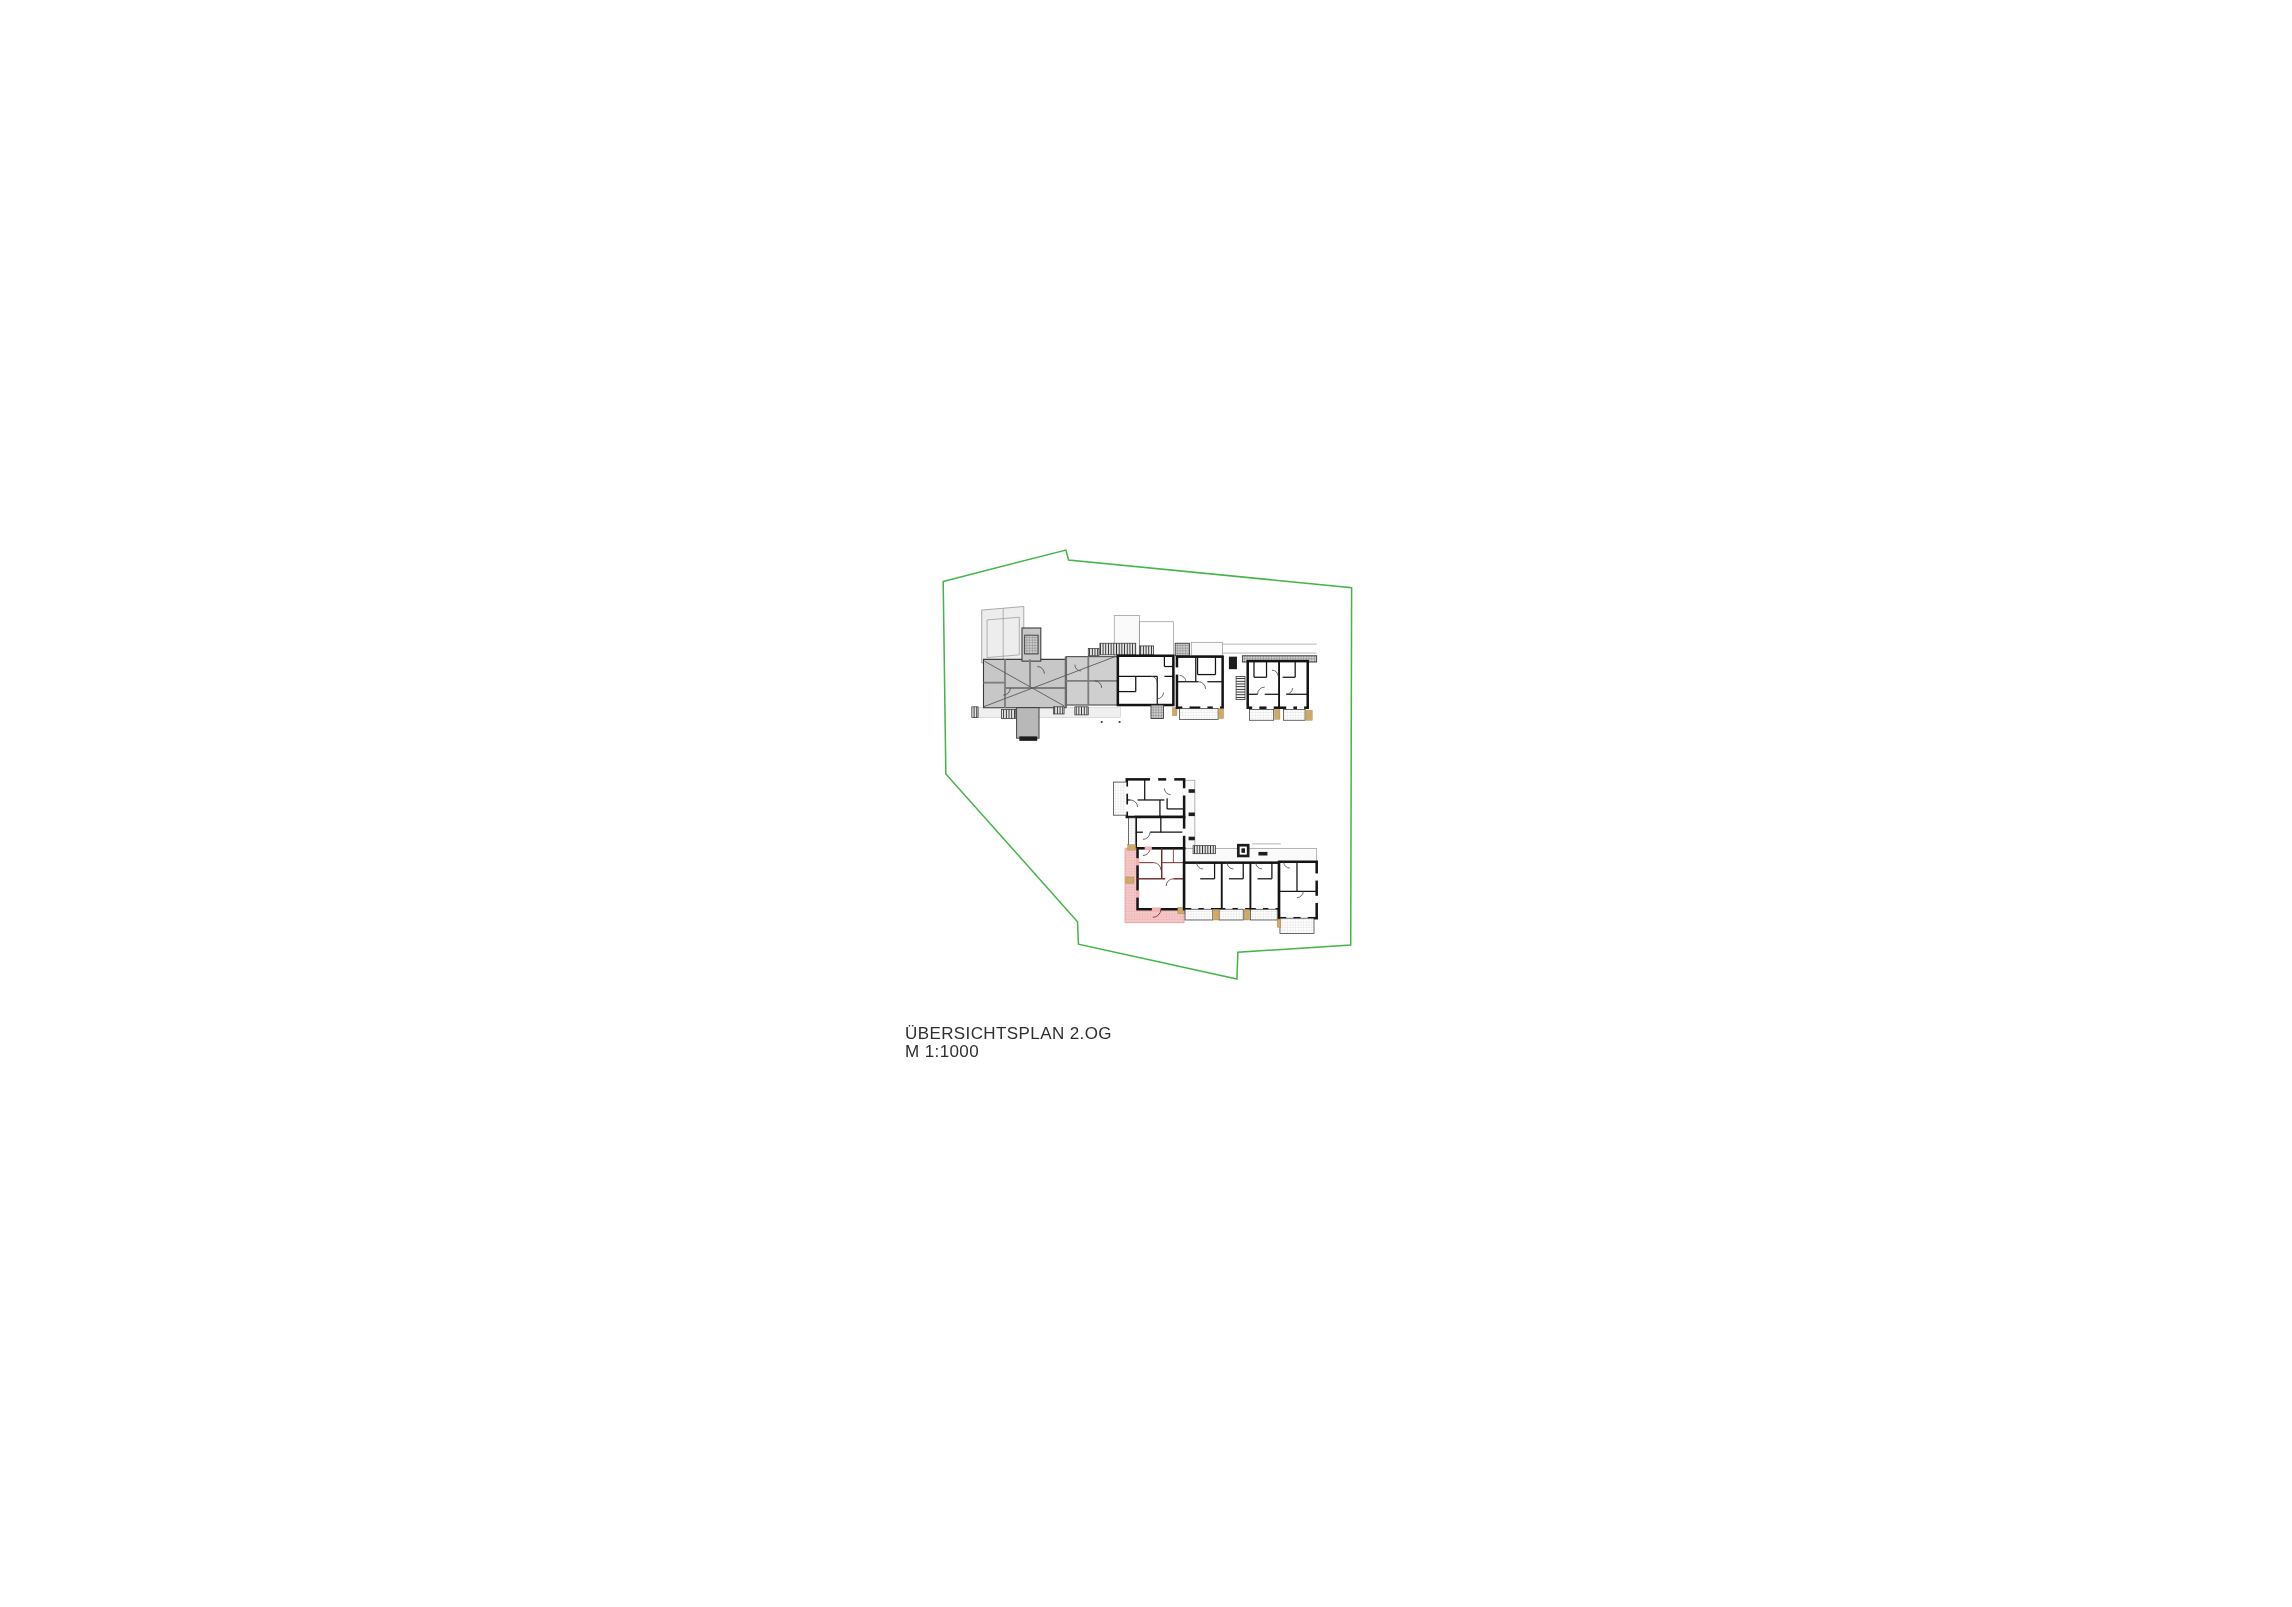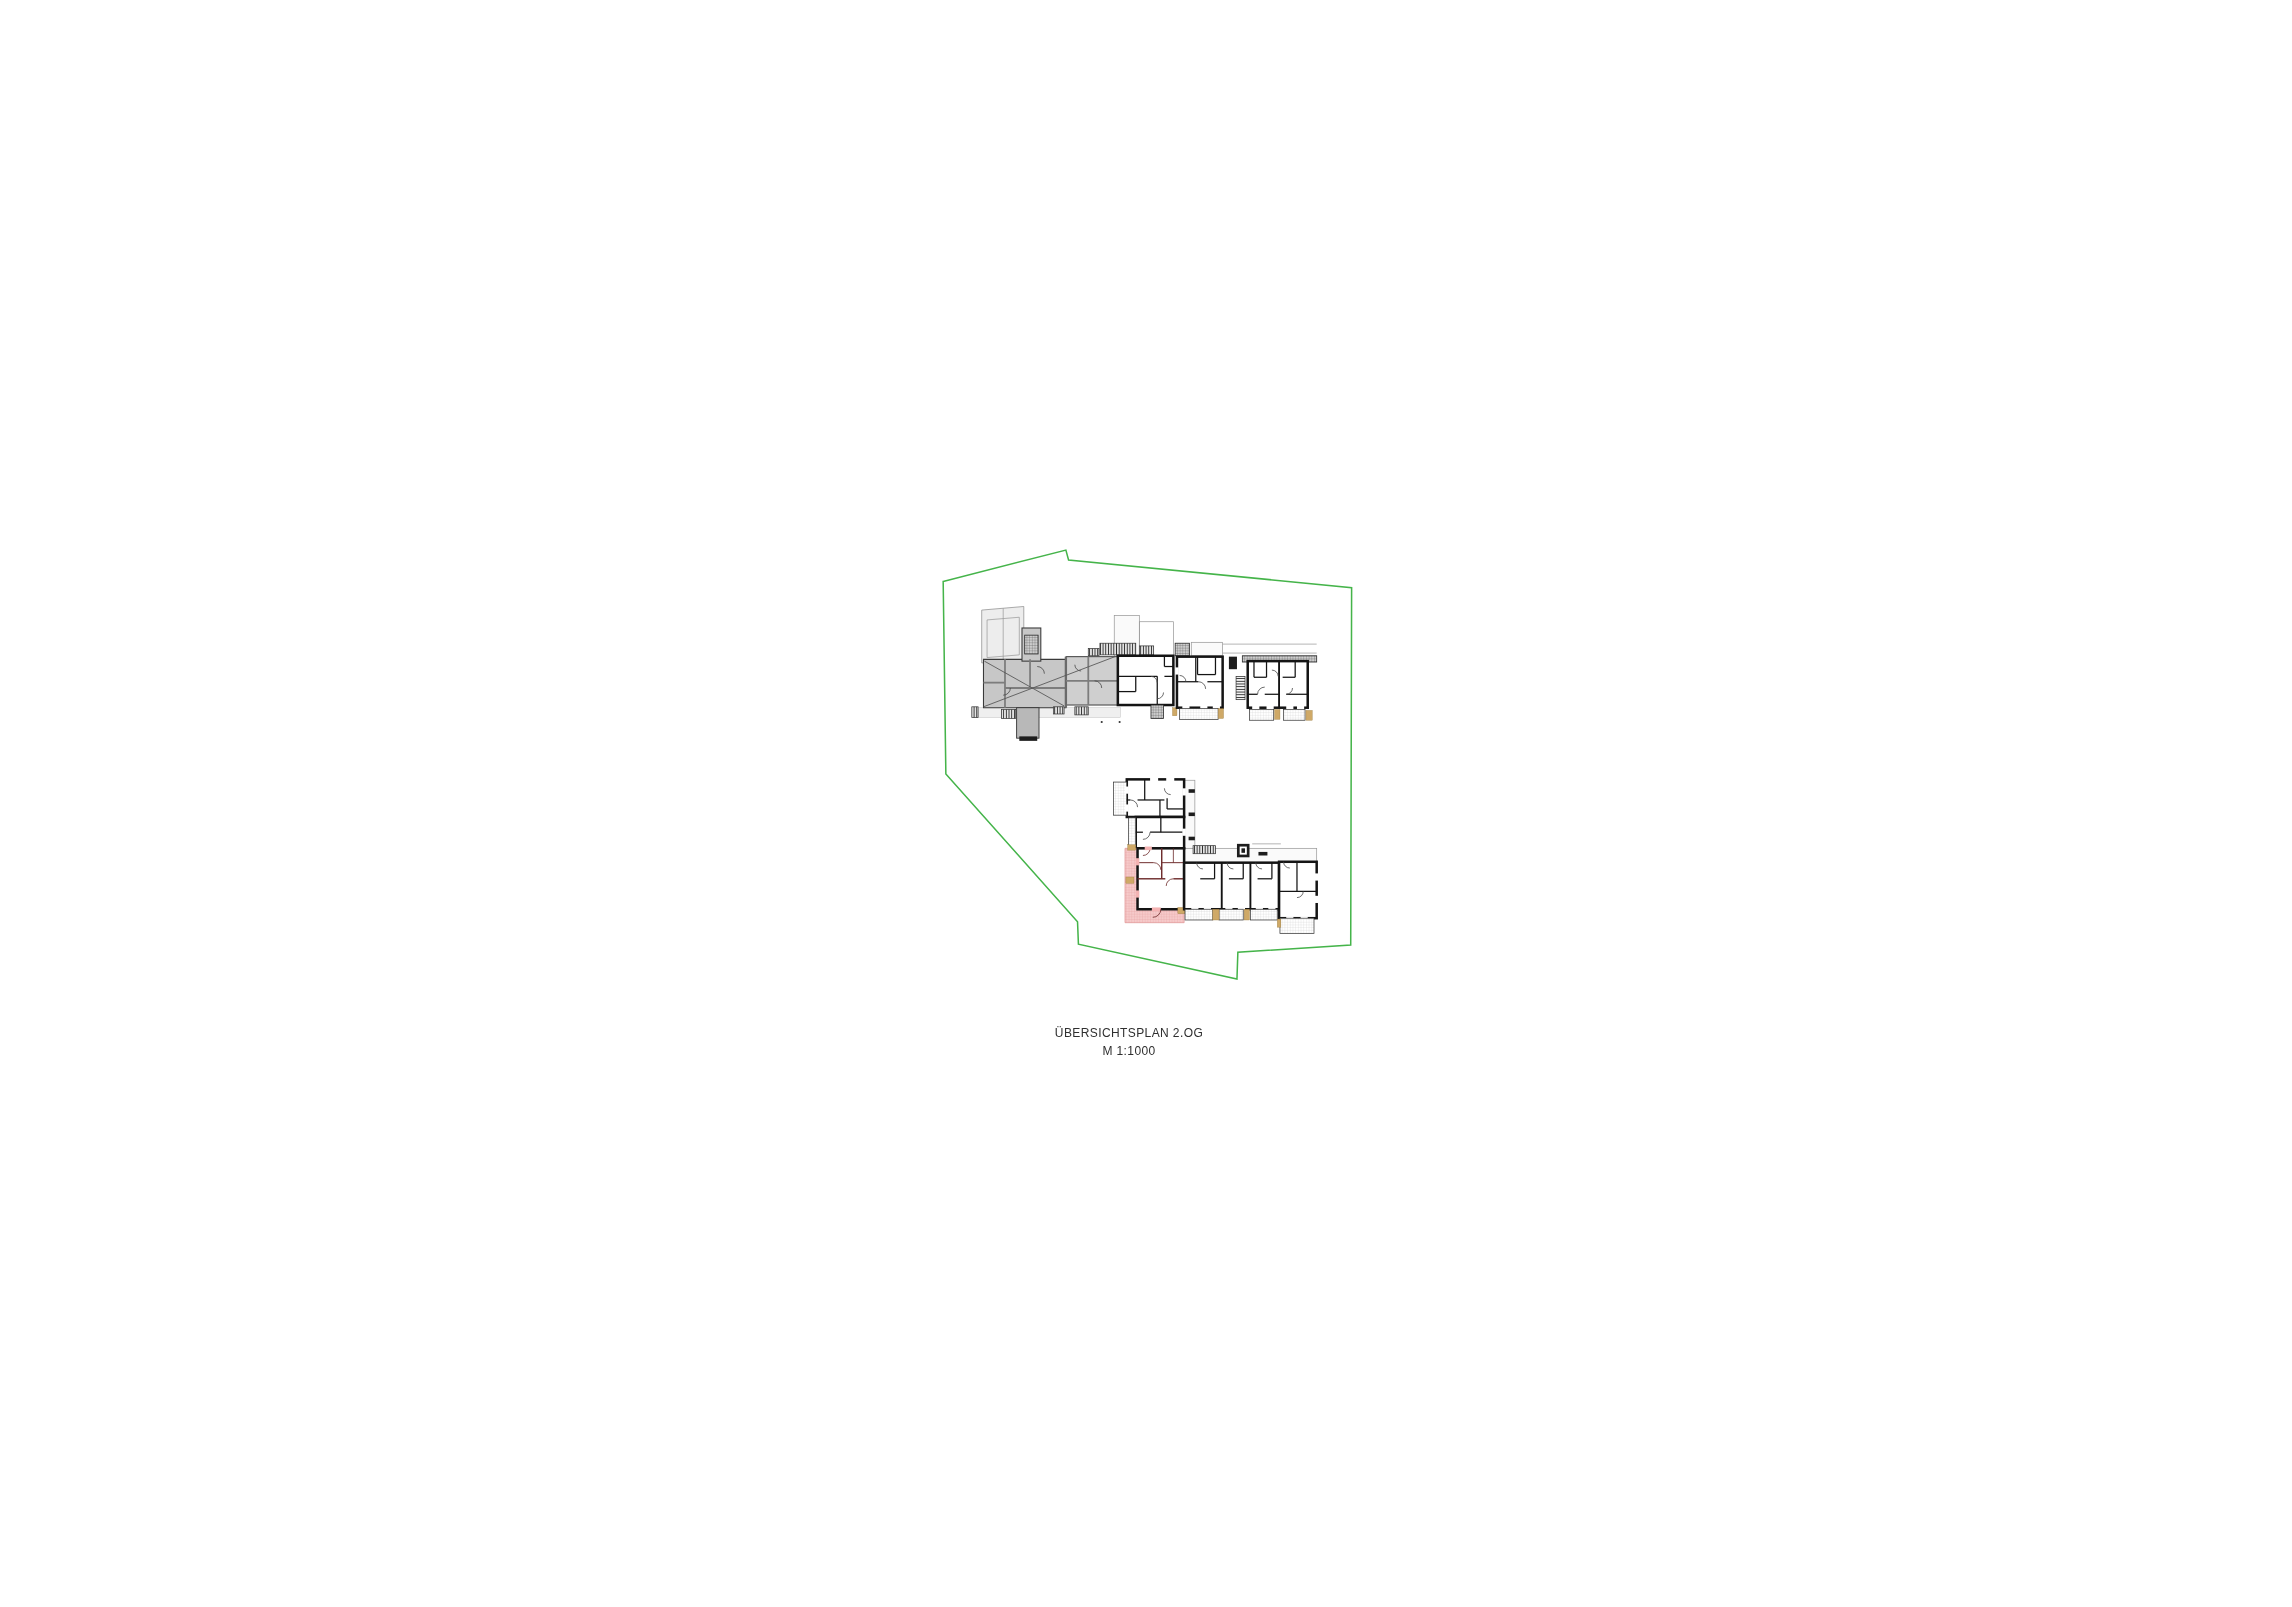--- a/index.html
+++ b/index.html
@@ -1,20 +1,20 @@
 <!DOCTYPE html>
 <html style="--site-boundary: #45b44a; --existing-fill: #c7c7c7; --existing-wall: #7d7d7d; --new-wall: #141414; --roof-line: #979797; --balcony-line: #c6c6c6; --unit-fill: #f4b3b3; --unit-wall: #6e2c2c; --terrace-fill: #f6caca; --terrace-line: #e29b9b; --door-marker: #cfa967; --caption-text: #2f2f2f;font-size:14.3px"><head>
 <meta charset="utf-8">
 <style>
   html,body{margin:0;padding:0;background:#ffffff;}
   .page{position:relative;width:2293px;height:1608px;background:#ffffff;overflow:hidden;
         font-family:"Liberation Sans", sans-serif;}
   .plan-svg{position:absolute;left:0;top:0;}
-  .caption{position:absolute;top:1025px;left:905px;width:448px;text-align:center;
-           font-size:12px;line-height:17.5px;letter-spacing:0.4px;color:var(--caption-text,#2f2f2f);}
+  .caption{position:absolute;top:1025px;left:905px;width:448px;text-align:left;
+           font-size:17px;line-height:17.5px;letter-spacing:0.4px;color:var(--caption-text,#2f2f2f);}
   .caption div{white-space:pre;}
 
   
   .boundary{fill:none;stroke:var(--site-boundary,#45b44a);stroke-width:1.7;stroke-linejoin:miter;}
   .roof{fill:#fafafa;stroke:var(--roof-line,#979797);stroke-width:0.8;}
   .roof-ln{fill:none;stroke:var(--roof-line,#979797);stroke-width:0.8;}
   .roof-fill{fill:#ededed;stroke:var(--roof-line,#979797);stroke-width:0.9;}
   .exist{fill:var(--existing-fill,#c7c7c7);stroke:#3a3a3a;stroke-width:1.2;}
   .exist-mid{fill:#cfcfcf;stroke:#3a3a3a;stroke-width:1.1;}
   .exist-w{fill:none;stroke:var(--existing-wall,#7d7d7d);stroke-width:2;}

